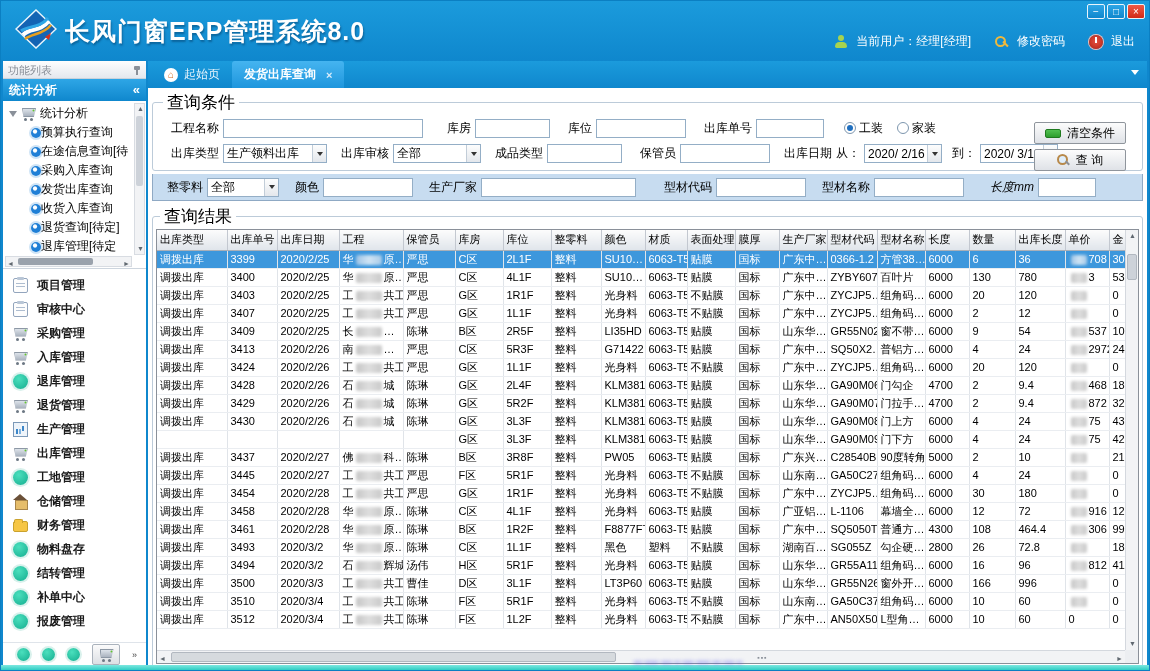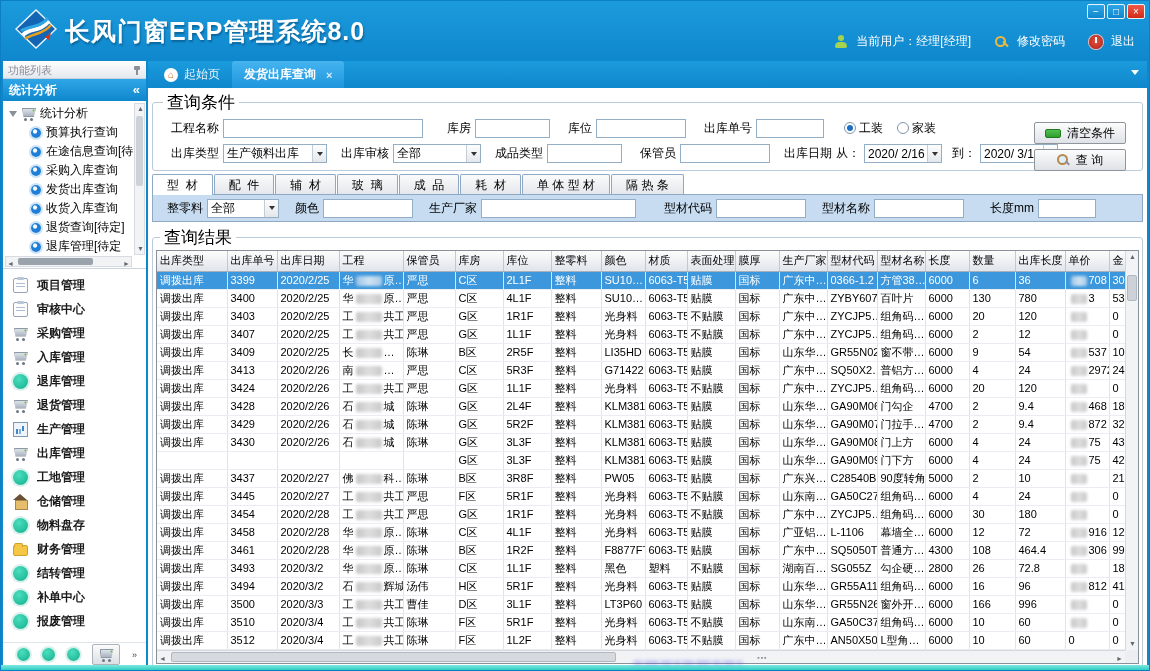--- a/index.html
+++ b/index.html
@@ -35,21 +35,21 @@
   .sidebar { width:147px; flex:none; display:flex; flex-direction:column; background:#fff; border:2px solid #0f87cd; border-top:none; }
   .func-header { height:18px; background:linear-gradient(#fefefe,#e4e8ee); color:#8a9099; font-size:11px; line-height:18px; padding:0 5px; display:flex; justify-content:space-between; align-items:center; border-bottom:1px solid #c9d2dc; }
   .ic-pin { width:8px; height:10px; }
   .ic-pin::before { content:""; position:absolute; left:1px; top:1px; width:6px; height:4px; background:#8a9099; border-radius:1px; }
   .ic-pin::after { content:""; position:absolute; left:3px; top:5px; width:2px; height:5px; background:#8a9099; }
   .sec-header { height:22px; background:linear-gradient(#2ea6e6,#0f87cd); color:#fff; font-size:12px; font-weight:bold; line-height:22px; padding:0 6px; display:flex; justify-content:space-between; align-items:center; }
   .collapse-glyph { font-size:13px; cursor:default; }
   .tree { position:relative; height:168px; border-bottom:1px solid #cdd5de; padding:3px 14px 14px 6px; overflow:hidden; font-size:12px; }
   .tree-root { display:flex; align-items:center; gap:4px; height:19px; color:#000; }
   .expander { width:0; height:0; border-left:4px solid transparent; border-right:4px solid transparent; border-top:6px solid #8a9099; }
-  .tree-item { display:flex; align-items:center; gap:5px; height:19px; padding-left:22px; cursor:default; white-space:nowrap;text-align:center; }
+  .tree-item { display:flex; align-items:center; height:19px; padding-left:22px; cursor:default; white-space:nowrap;text-align:center; }
   .tree-dot { width:10px; height:10px; flex:none; border-radius:50%; background:radial-gradient(circle at 40% 35%,#fff 0 18%,#1f7fd6 30% 100%); box-shadow:0 0 0 2px #cfe4f6; }
   .tree-label { color:#000; }
   .tree-vscroll { position:absolute; right:1px; top:2px; bottom:13px; width:11px; background:#f2f3f5; border:1px solid #d8dce2; }
   .tree-vscroll .thumb { position:absolute; left:1px; right:1px; top:12px; height:70px; background:#cdd2d9; border-radius:2px; }
   .tree-hscroll { position:absolute; left:2px; right:14px; bottom:1px; height:11px; background:#f2f3f5; border:1px solid #d8dce2; }
   .tree-hscroll .thumb { position:absolute; left:12px; width:60%; top:1px; bottom:1px; background:#9aa2ac; border-radius:2px; }
   .sb-arrow { position:absolute; font-size:7px; color:#606870; line-height:10px; }
 
   .menu { flex:1; overflow:hidden; padding-top:4px; }
   .menu-item { height:24px; display:flex; align-items:center; gap:9px; padding-left:10px; font-size:12px; font-weight:bold; color:#1a1a1a; cursor:default; }
@@ -252,26 +252,26 @@
           </div>
           <div class="menu-item">
             <span class="ic ic-m ic-circle"></span>
             <span>工地管理</span>
           </div>
           <div class="menu-item">
             <span class="ic ic-m ic-home"></span>
             <span>仓储管理</span>
           </div>
           <div class="menu-item">
+            <span class="ic ic-m ic-folder"></span>
+            <span>财务管理</span>
+          </div>
+          <div class="menu-item">
             <span class="ic ic-m ic-circle"></span>
             <span>物料盘存</span>
-          </div>
-          <div class="menu-item">
-            <span class="ic ic-m ic-folder"></span>
-            <span>财务管理</span>
           </div>
           <div class="menu-item">
             <span class="ic ic-m ic-circle"></span>
             <span>结转管理</span>
           </div>
           <div class="menu-item">
             <span class="ic ic-m ic-circle"></span>
             <span>补单中心</span>
           </div>
           <div class="menu-item">
@@ -352,45 +352,35 @@
                 <span>清空条件</span>
               </button>
             <button class="btn" style="justify-content:center;">
                 <span class="ic ic-search"></span>
                 <span>查  询</span>
               </button>
           </div>
         </fieldset>
 
         <div class="mat-panel">
-          <div class="mat-tabs">
-              <div class="mtab active">型  材</div>
-              <div class="mtab">配  件</div>
-              <div class="mtab">辅  材</div>
-              <div class="mtab">玻  璃</div>
-              <div class="mtab">成  品</div>
-              <div class="mtab">耗  材</div>
-              <div class="mtab">单 体 型 材</div>
-              <div class="mtab">隔 热 条</div>
-            </div>
           <div class="mat-filter">
             <span class="lbl">整零料</span>
             <div class="combo" style="width:72px;">
                 <span>全部</span>
                 <span class="arr"></span>
               </div>
             <span class="lbl" style="margin-left:16px;">颜色</span>
             <input class="txt" style="width: 90px;">
             <span class="lbl" style="margin-left:16px;">生产厂家</span>
             <input class="txt" style="width: 155px;">
             <span class="lbl" style="margin-left:28px;">型材代码</span>
             <input class="txt" style="width: 90px;">
             <span class="lbl" style="margin-left:16px;">型材名称</span>
             <input class="txt" style="width: 90px;">
-            <span class="lbl" style="margin-left:26px;">长度mm</span>
+            <span class="lbl" style="margin-left:26px;font-style:italic;">长度mm</span>
             <input class="txt" style="width: 58px;">
           </div>
         </div>
 
         <fieldset class="gbox results">
           <legend>查询结果</legend>
           <div class="grid">
             <table>
               <colgroup>
                   <col style="width: 70px;">

